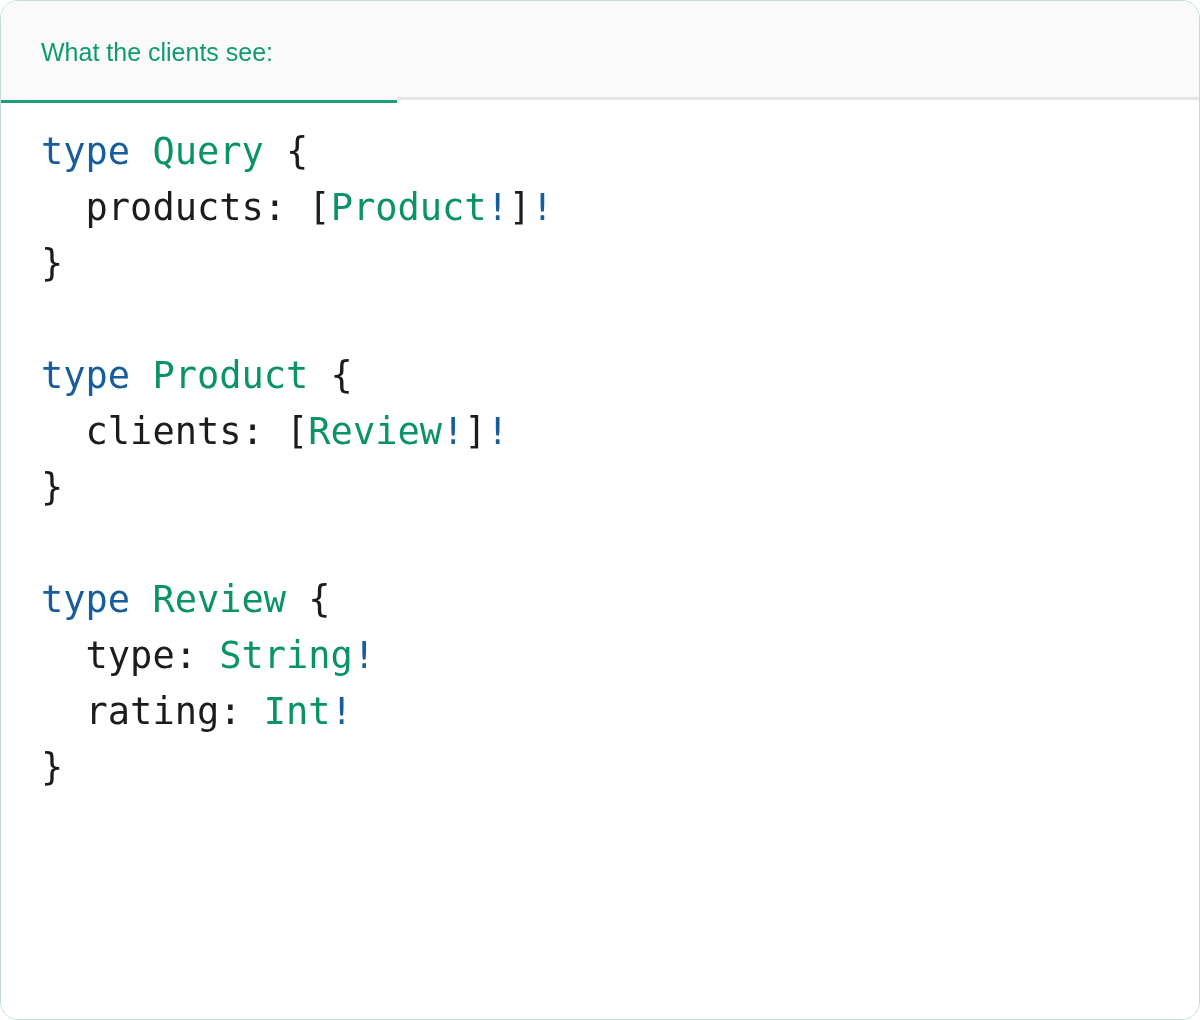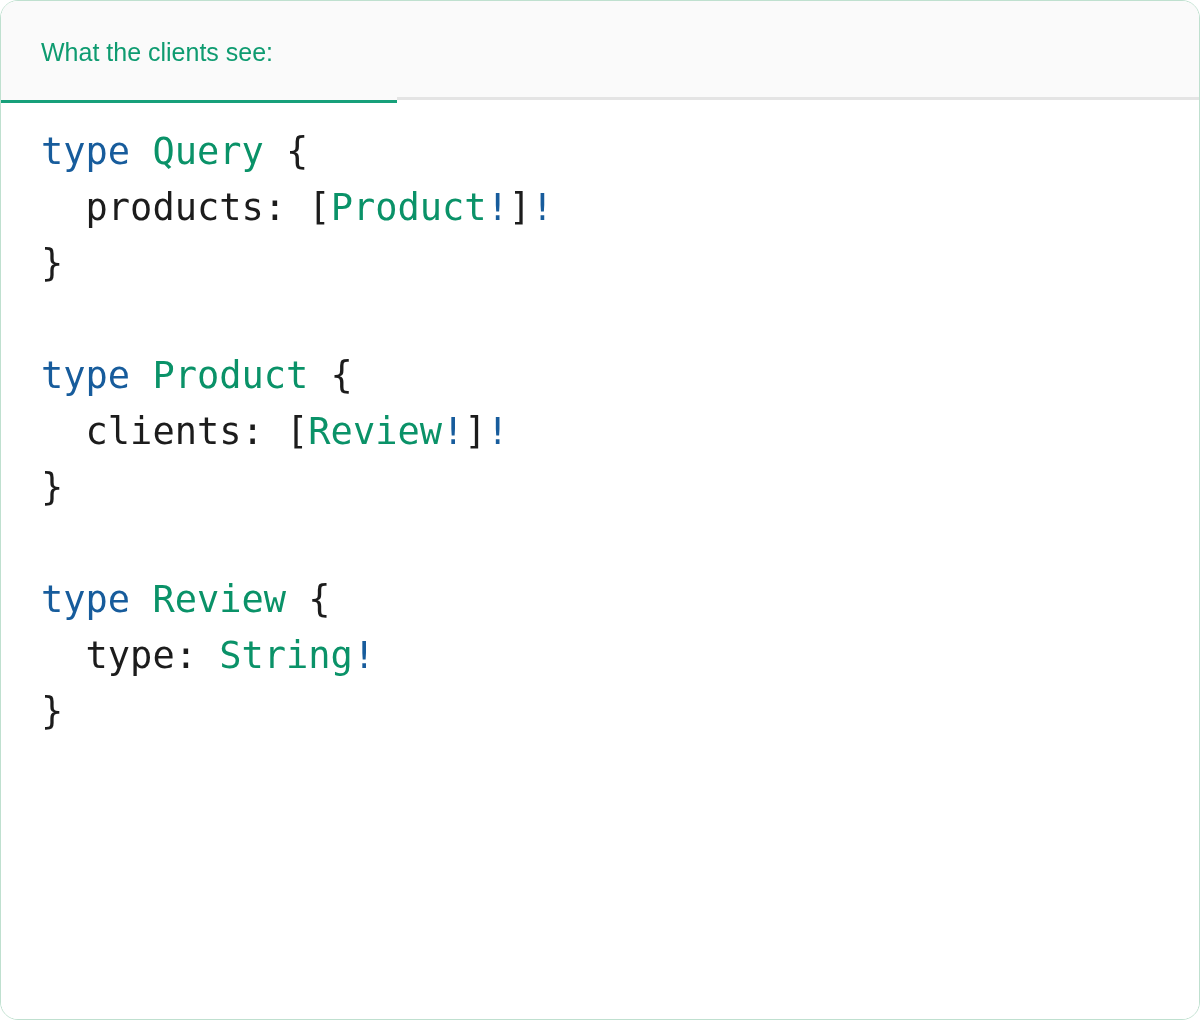--- a/index.html
+++ b/index.html
@@ -123,17 +123,18 @@
     <pre class="code-block" id="code-block"><span class="code-line"><span class="tok-keyword">type</span><span class="tok-punct"> </span><span class="tok-typename">Query</span><span class="tok-punct"> </span><span class="tok-brace">{</span>
 </span><span class="code-line">  <span class="tok-field">products</span><span class="tok-punct">: </span><span class="tok-punct">[</span><span class="tok-typename">Product</span><span class="tok-bang">!</span><span class="tok-punct">]</span><span class="tok-bang">!</span>
 </span><span class="code-line"><span class="tok-brace">}</span>
 </span><span class="code-line blank">
 </span><span class="code-line"><span class="tok-keyword">type</span><span class="tok-punct"> </span><span class="tok-typename">Product</span><span class="tok-punct"> </span><span class="tok-brace">{</span>
 </span><span class="code-line">  <span class="tok-field">clients</span><span class="tok-punct">: </span><span class="tok-punct">[</span><span class="tok-typename">Review</span><span class="tok-bang">!</span><span class="tok-punct">]</span><span class="tok-bang">!</span>
 </span><span class="code-line"><span class="tok-brace">}</span>
 </span><span class="code-line blank">
 </span><span class="code-line"><span class="tok-keyword">type</span><span class="tok-punct"> </span><span class="tok-typename">Review</span><span class="tok-punct"> </span><span class="tok-brace">{</span>
 </span><span class="code-line">  <span class="tok-field">type</span><span class="tok-punct">: </span><span class="tok-scalar">String</span><span class="tok-bang">!</span>
+</span><span class="code-line">  <span class="tok-field">rating</span><span class="tok-punct">: </span><span class="tok-scalar">Int</span><span class="tok-bang">!</span>
 </span><span class="code-line"><span class="tok-brace">}</span>
 </span></pre>
   </div>
 
 </div>
 
 </body></html>

